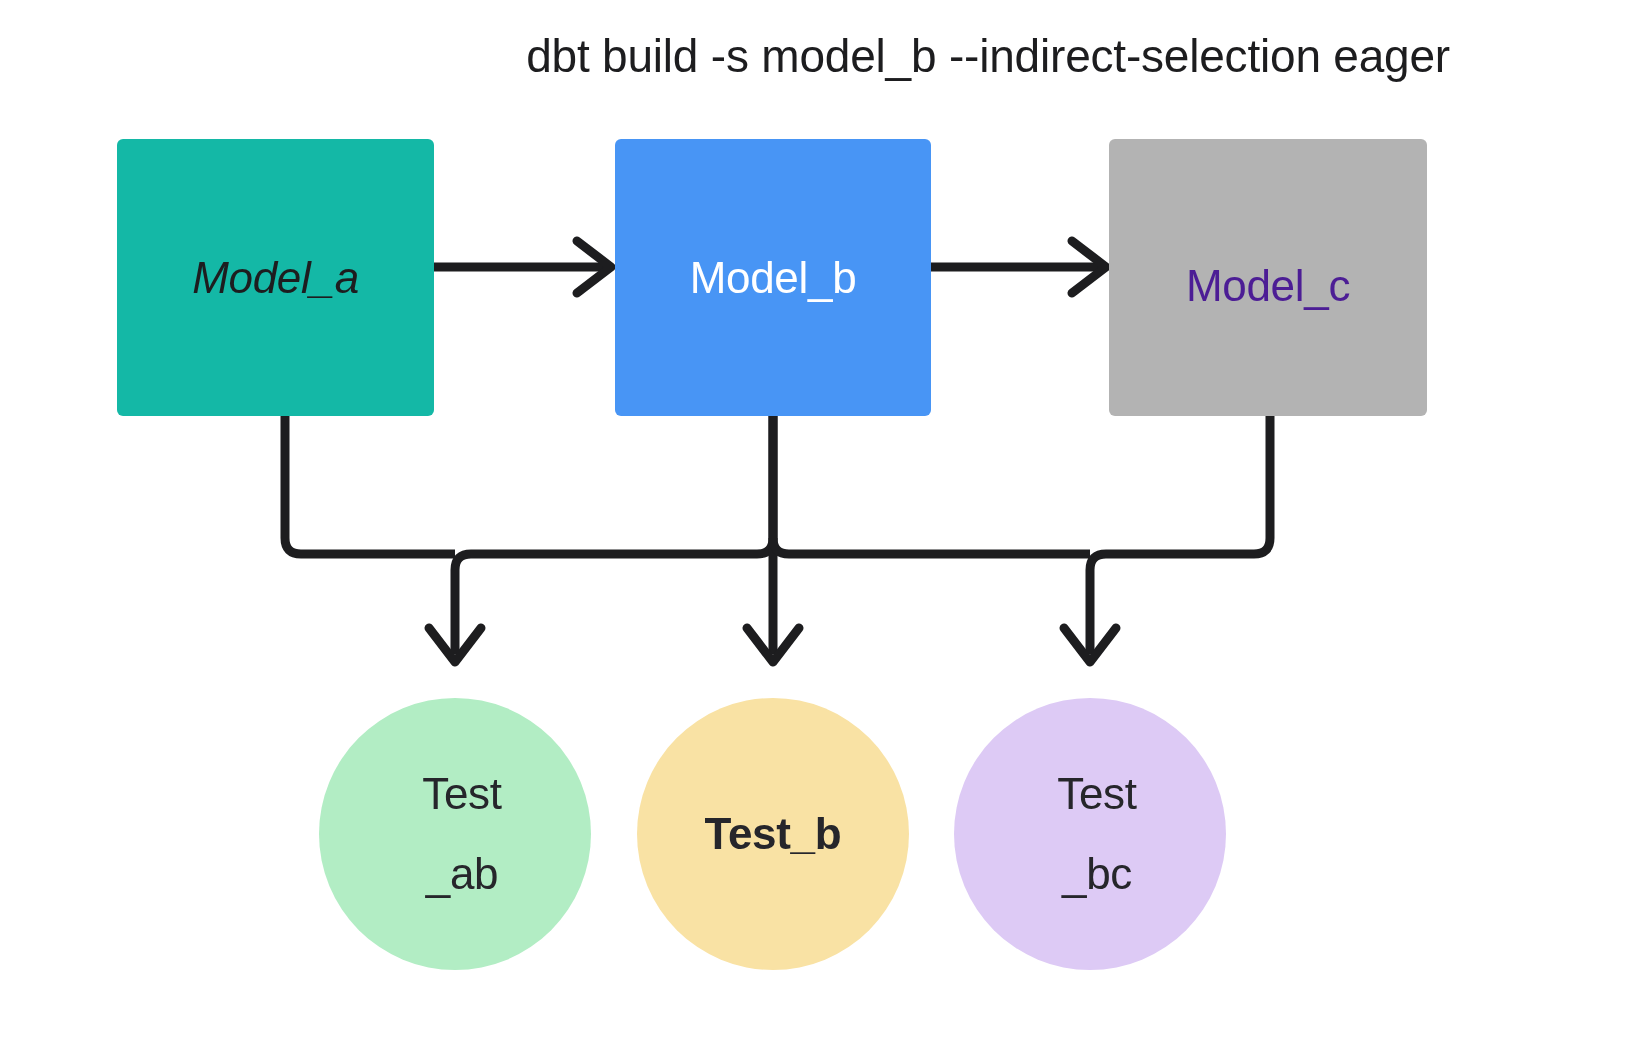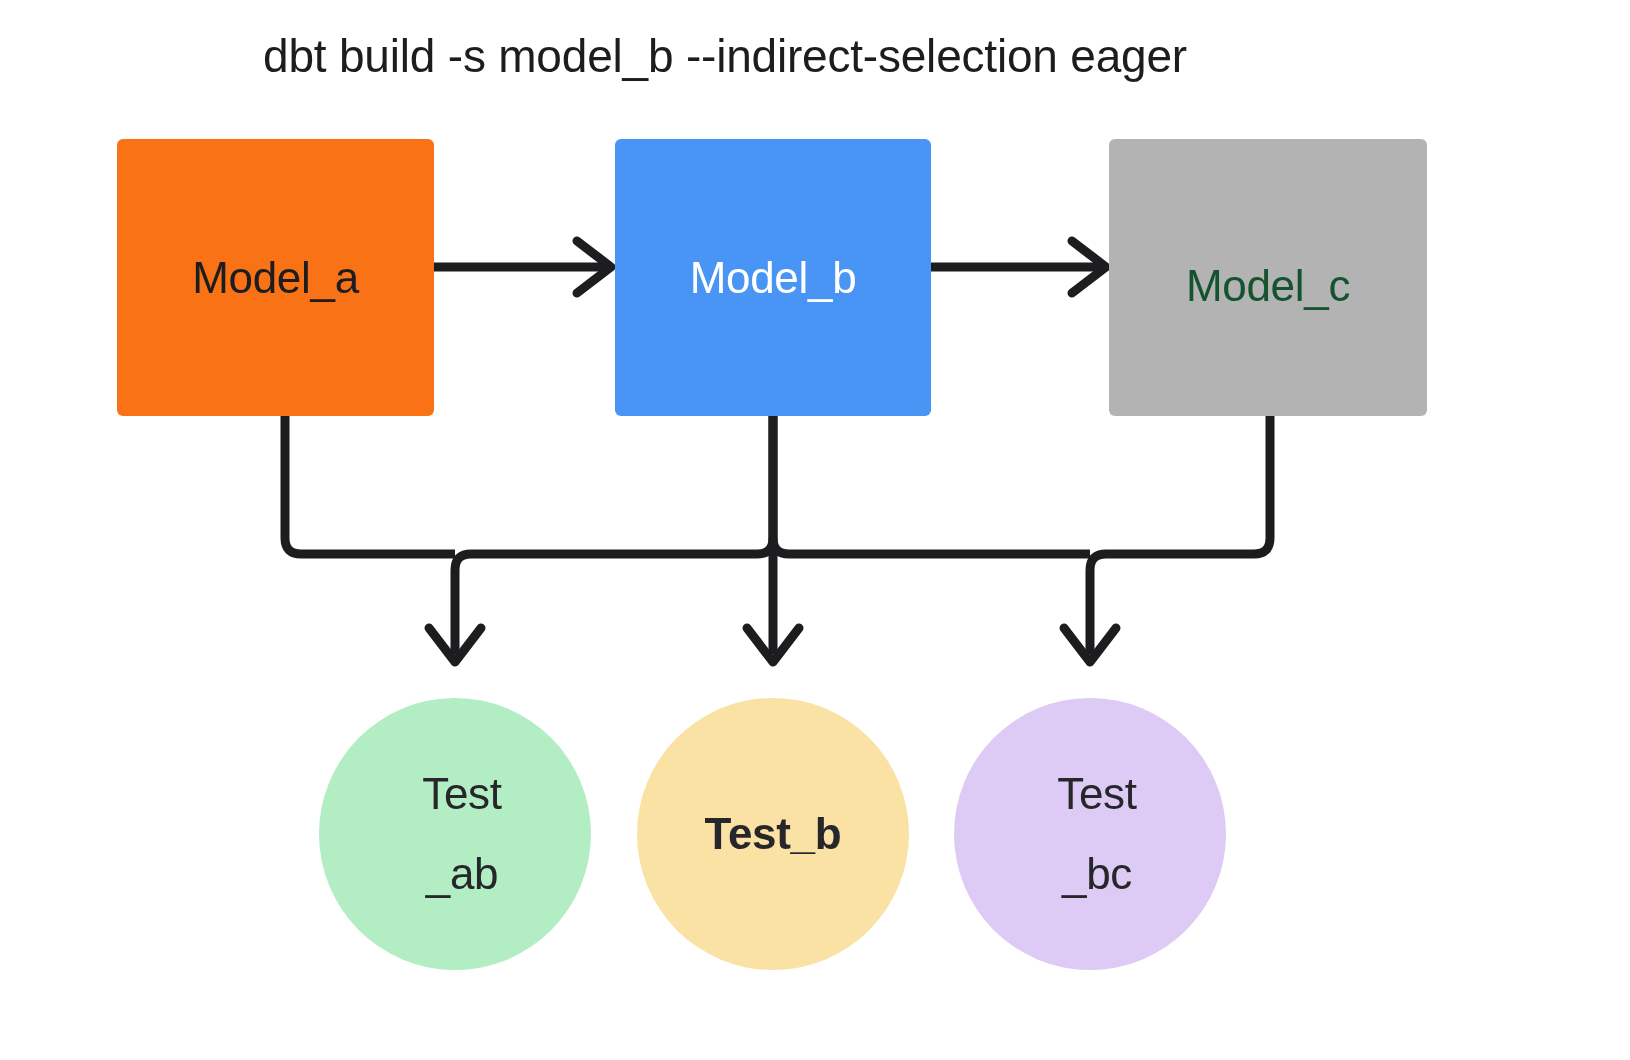--- a/index.html
+++ b/index.html
@@ -20,21 +20,21 @@
     height: 1060px;
     background: #ffffff;
   }
 
   
   .title {
     position: absolute;
     left: 0;
     top: 28px;
     width: 1450px;
-    text-align: center;
+    text-align: right;
     font-size: 46px;
     line-height: 56px;
     color: #1d1d1f;
     font-family: "Liberation Sans", sans-serif;
     white-space: nowrap;
     letter-spacing: -0.2px;
   }
 
   
   #edges {
@@ -56,27 +56,27 @@
   }
   .node-box .node-label {
     font-size: 44px;
     line-height: 50px;
     font-family: "Liberation Sans", sans-serif;
     letter-spacing: -0.3px;
     text-align: center;
     white-space: nowrap;
   }
 
-  #node-model-a { left: 117px; top: 139px; width: 317px; height: 277px; background: #f97316; }
+  #node-model-a { left: 117px; top: 139px; width: 317px; height: 277px; background: #14b8a6; font-style: italic; }
   #node-model-b { left: 615px; top: 139px; width: 316px; height: 277px; background: #4895f5; }
   #node-model-c { left: 1109px; top: 139px; width: 318px; height: 277px; background: #b3b3b3; }
 
   #node-model-a .node-label { color: #1d1d1f; }
   #node-model-b .node-label { color: #ffffff; }
-  #node-model-c .node-label { color: #14532d; margin-top: 16px; }
+  #node-model-c .node-label { color: #4c1d95; margin-top: 16px; }
 
   
   .node-circle {
     position: absolute;
     width: 272px;
     height: 272px;
     border-radius: 50%;
     display: flex;
     align-items: center;
     justify-content: center;

